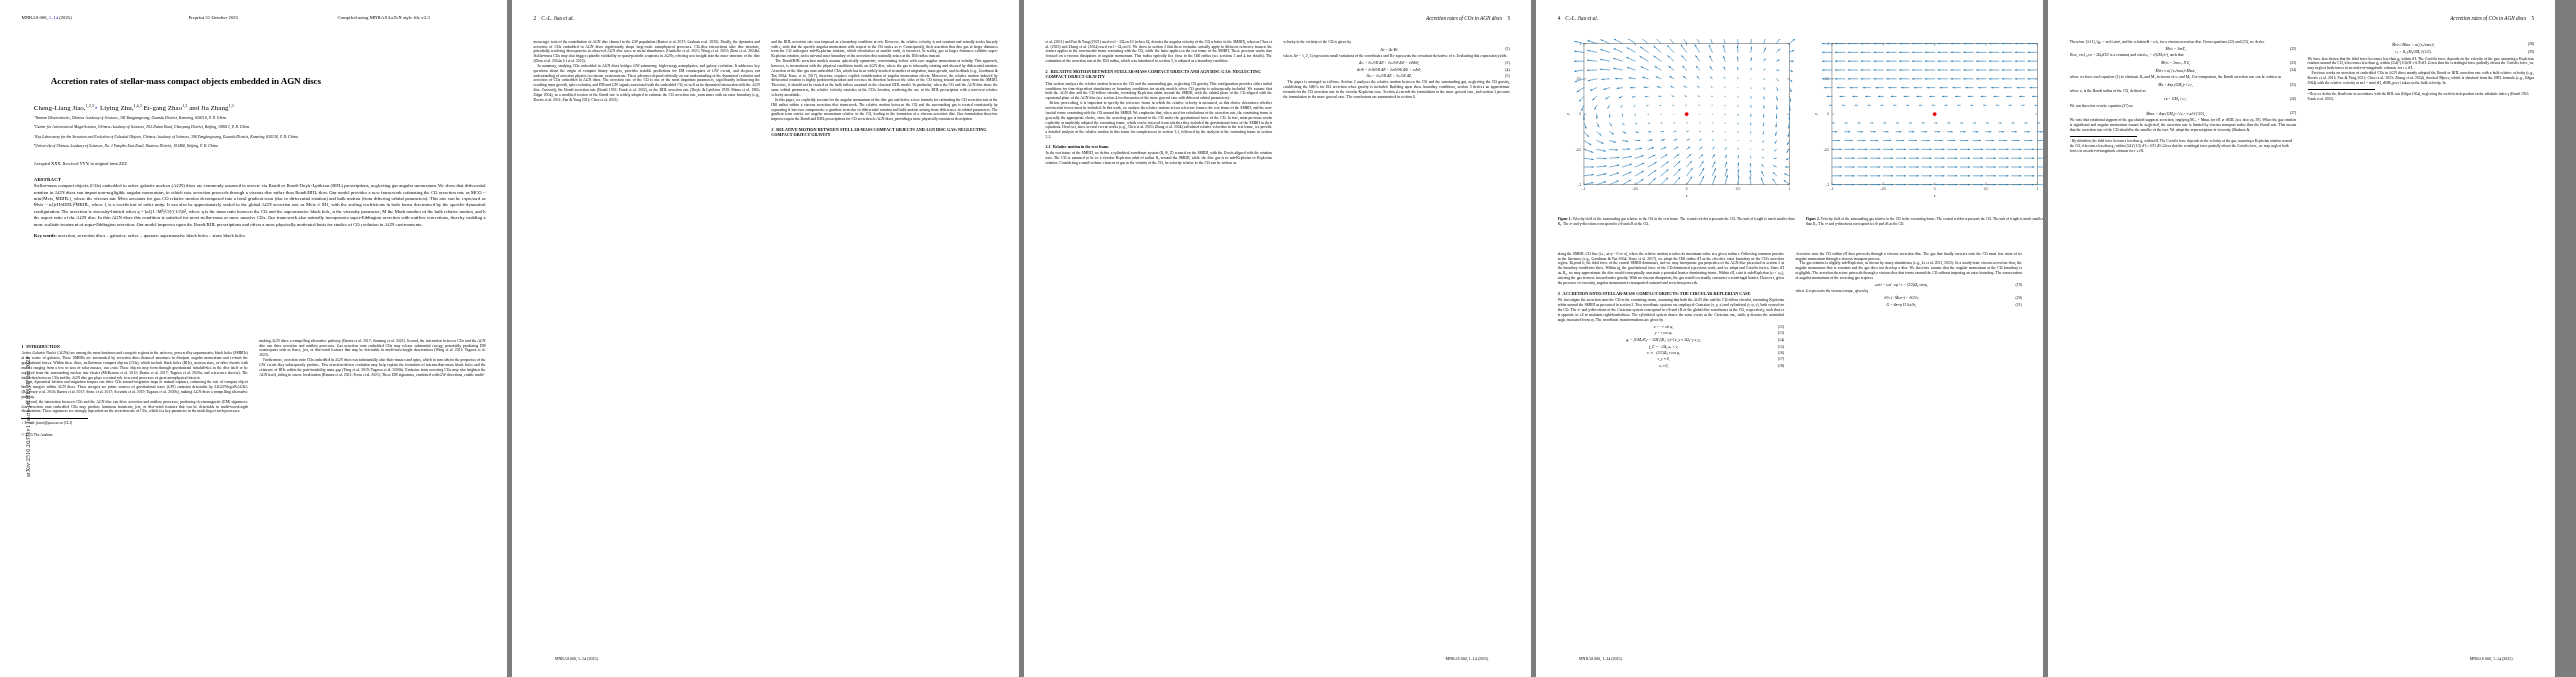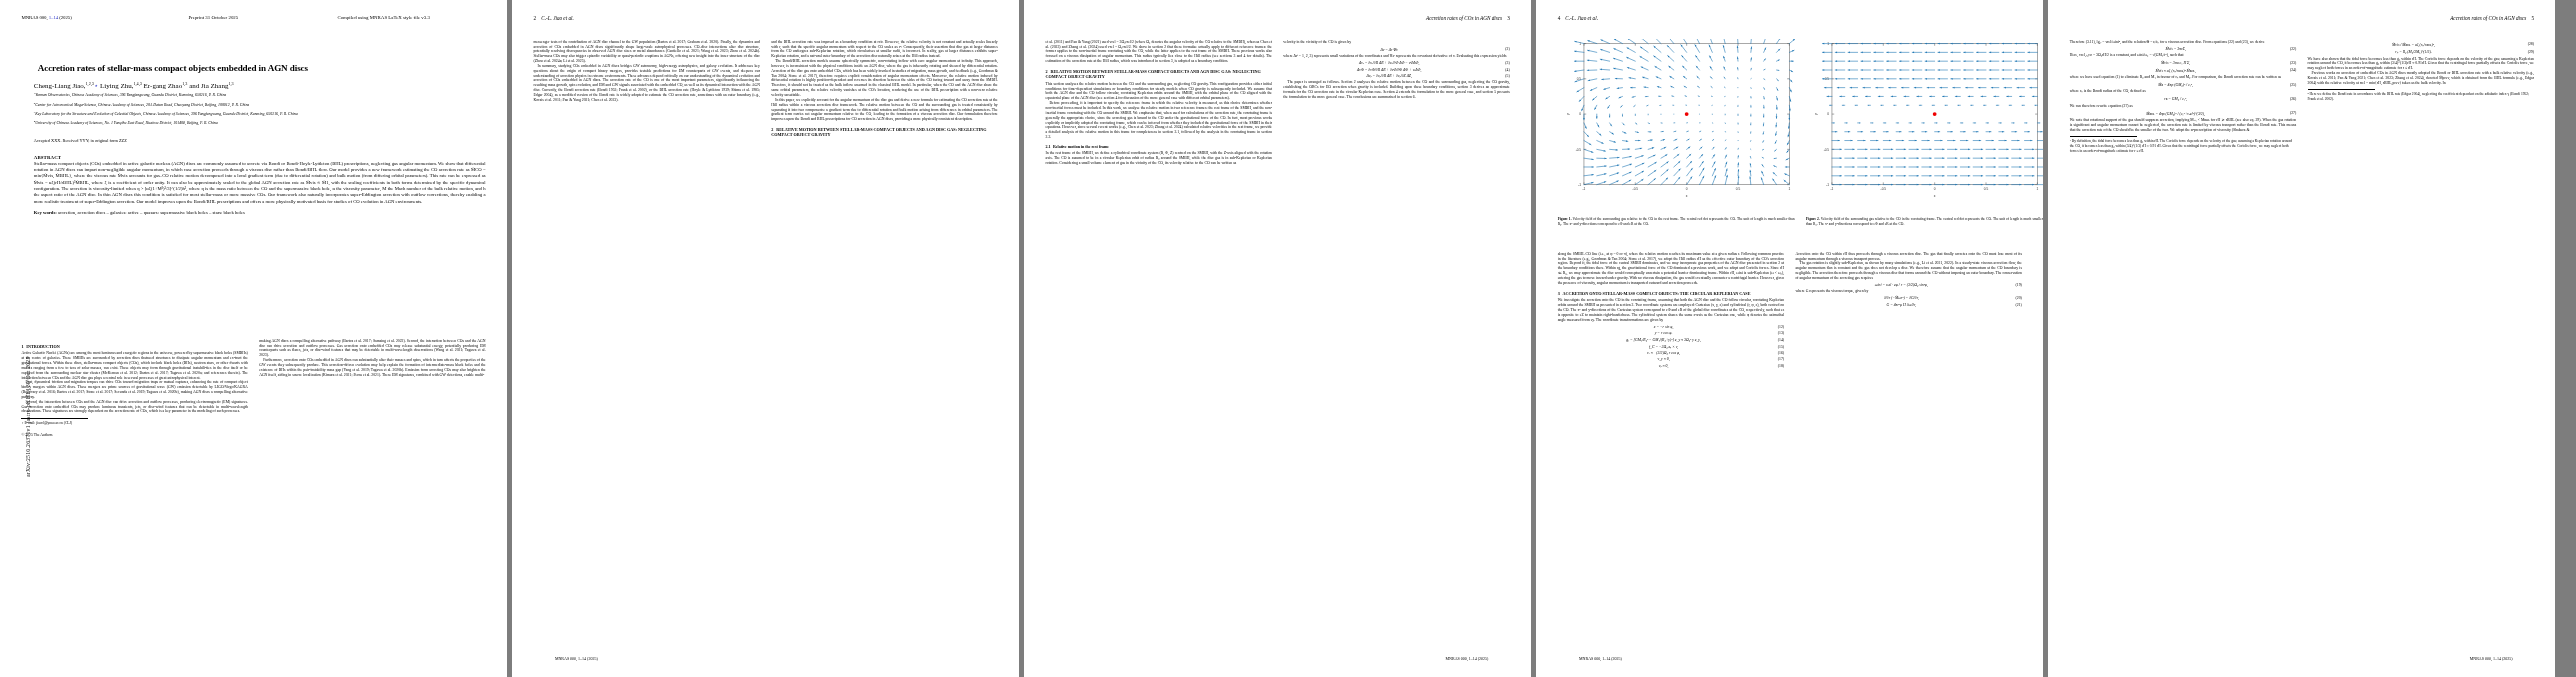--- a/index.html
+++ b/index.html
@@ -18,21 +18,21 @@
   .jref .lnk{color:#2b35c8;}
   .preprint{position:absolute;top:0;left:167px;font-size:4.9px;}
   .compiled{position:absolute;top:0;left:316px;font-size:4.9px;white-space:nowrap;}
 
   
   .arxiv-stamp{position:absolute;left:3.4px;top:169px;width:9px;height:293px;
     writing-mode:vertical-rl;transform:rotate(180deg);font-size:5.8px;color:#111;
     letter-spacing:0.2px;white-space:nowrap;font-family:"Liberation Serif",serif;}
 
   
-  .title{font-size:9.1px;font-weight:bold;line-height:1.16;margin:4px;letter-spacing:-0.1px;}
+  .title{font-size:9.1px;font-weight:bold;line-height:1.16;margin:17px;letter-spacing:-0.1px;}
   .authors{font-size:7px;margin-top:7.3px;line-height:1.2;}
   .authors sup{font-size:4.2px;}
   .star{color:#2b35c8;}
   .affil{font-size:3.9px;font-style:italic;line-height:1.52;margin-top:1.1px;}
   .affil sup{font-size:2.9px;font-style:normal;}
   .accepted{font-size:4.3px;margin-top:10.7px;}
 
   
   .abs-h{font-size:4.9px;font-weight:bold;margin-top:11.3px;letter-spacing:0.1px;}
   .abstract{font-size:4.7px;line-height:1.355;text-align:justify;margin-top:1.1px;}

